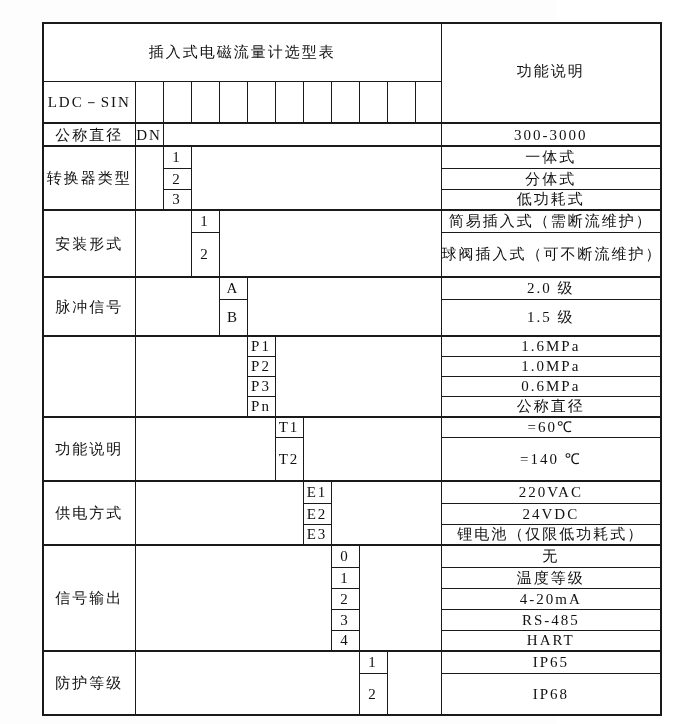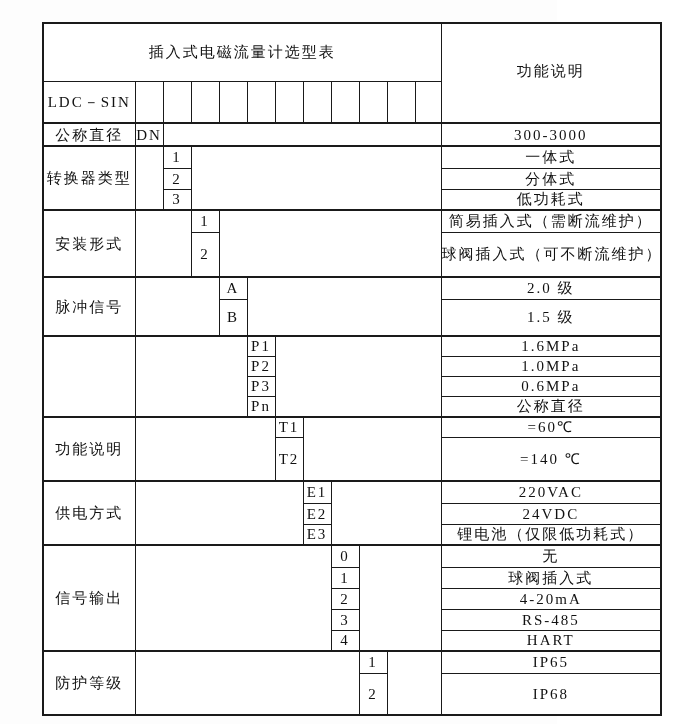--- a/index.html
+++ b/index.html
@@ -215,21 +215,21 @@
 
     <tr class="sb" style="height:22px">
       <td rowspan="5" class="label-cell">信号输出</td>
       <td colspan="7" rowspan="5"></td>
       <td class="code-cell">0</td>
       <td colspan="3" rowspan="5"></td>
       <td class="desc-cell">无</td>
     </tr>
     <tr style="height:21px">
       <td class="code-cell">1</td>
-      <td class="desc-cell">球阀插入式</td>
+      <td class="desc-cell">温度等级</td>
     </tr>
     <tr style="height:21px">
       <td class="code-cell">2</td>
       <td class="desc-cell">4-20mA</td>
     </tr>
     <tr style="height:21px">
       <td class="code-cell">3</td>
       <td class="desc-cell">RS-485</td>
     </tr>
     <tr style="height:21px">

